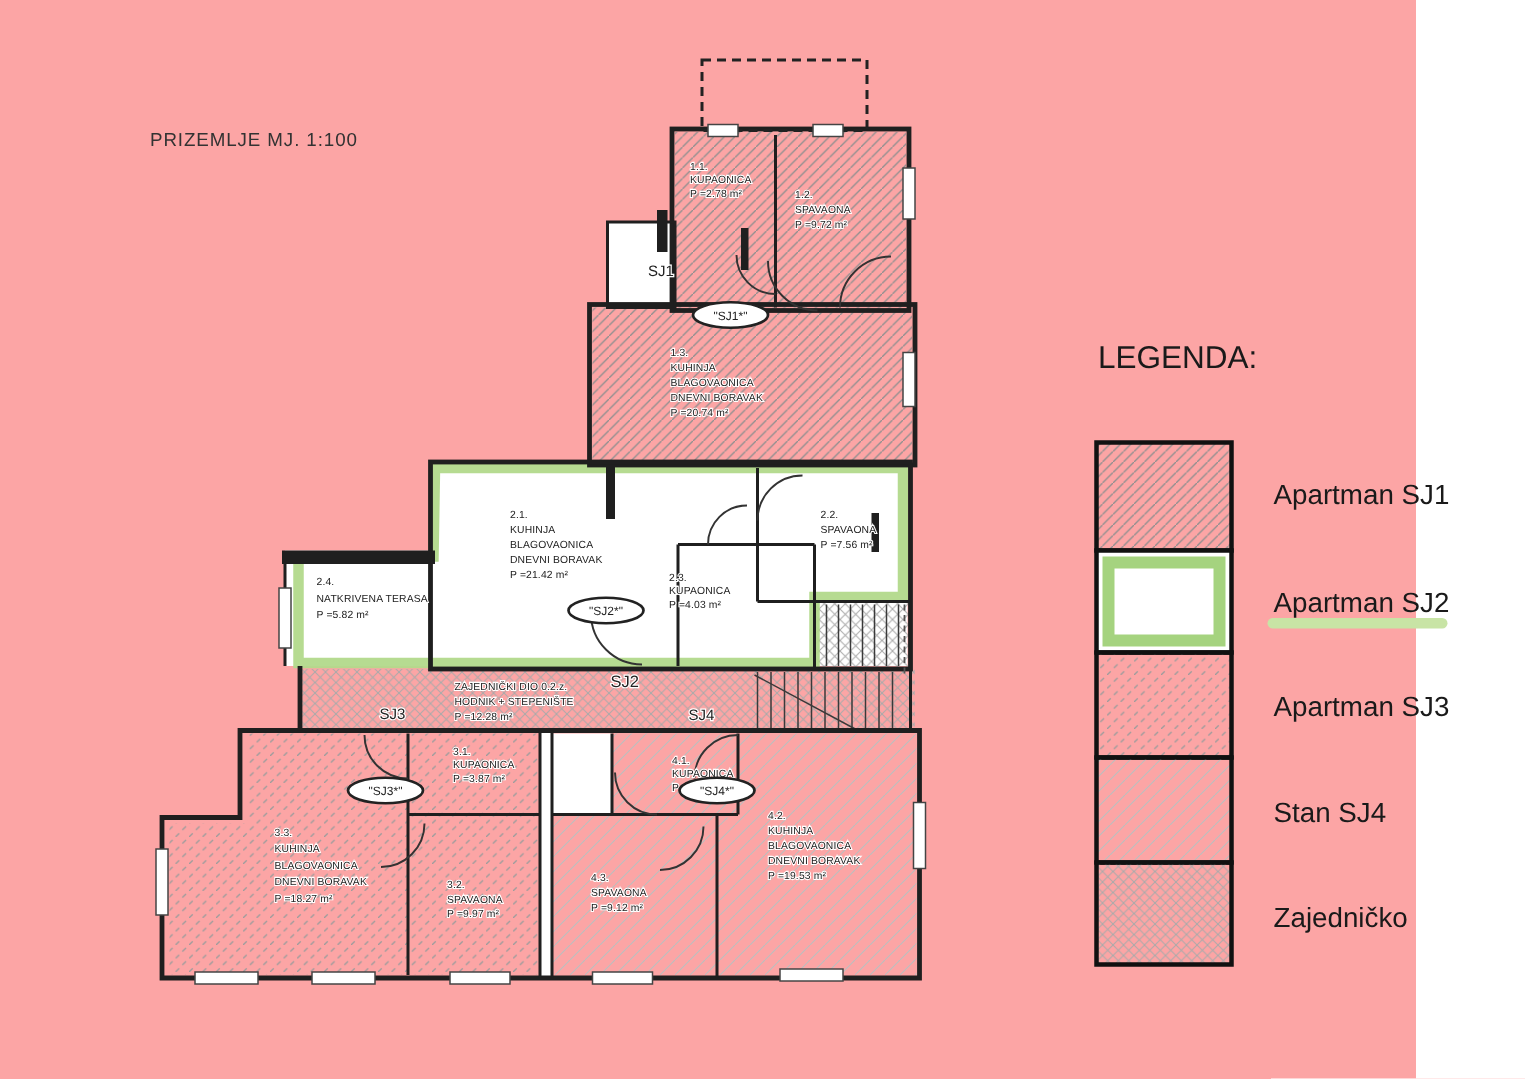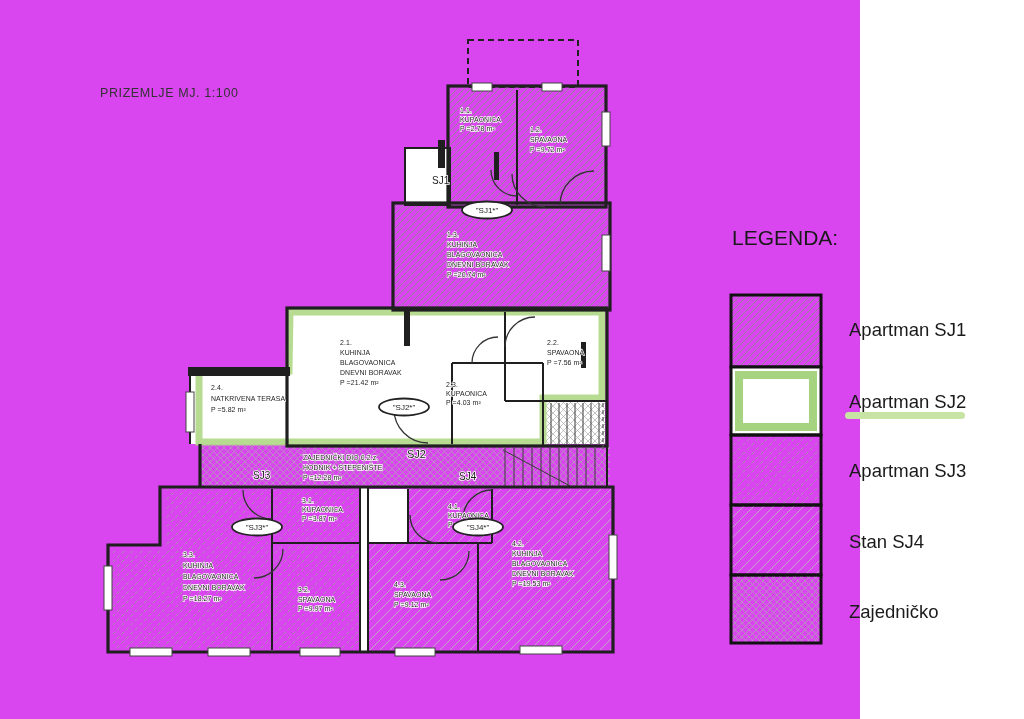--- a/index.html
+++ b/index.html
@@ -1,17 +1,17 @@
 <!DOCTYPE html>
 <html><head>
 <meta charset="utf-8">
 <style>
   html,body{margin:0;padding:0;background:#ffffff;}
   body{width:1024px;height:719px;overflow:hidden;font-family:"Liberation Sans",sans-serif;}
-  #stage{position:relative;width:832px;height:719px;background:#d946ef;padding-left:28px;}
+  #stage{position:relative;width:944px;height:719px;background:#fca5a5;}
   svg{position:absolute;left:0;top:0;}
   text{fill:#222;}
   .rlab{font-size:6.9px;letter-spacing:.1px;paint-order:stroke;stroke:#ffffff;stroke-width:1.4px;}
   .tag{font-size:10px;paint-order:stroke;stroke:#fff;stroke-width:1.6px;}
   .stamp{font-size:8px;text-anchor:middle;}
   .title{font-size:12.5px;letter-spacing:.6px;fill:#333;}
   .leghead{font-size:21px;fill:#1a1a1a;}
   .legitem{font-size:18.5px;fill:#1a1a1a;}
 </style>
 </head>

